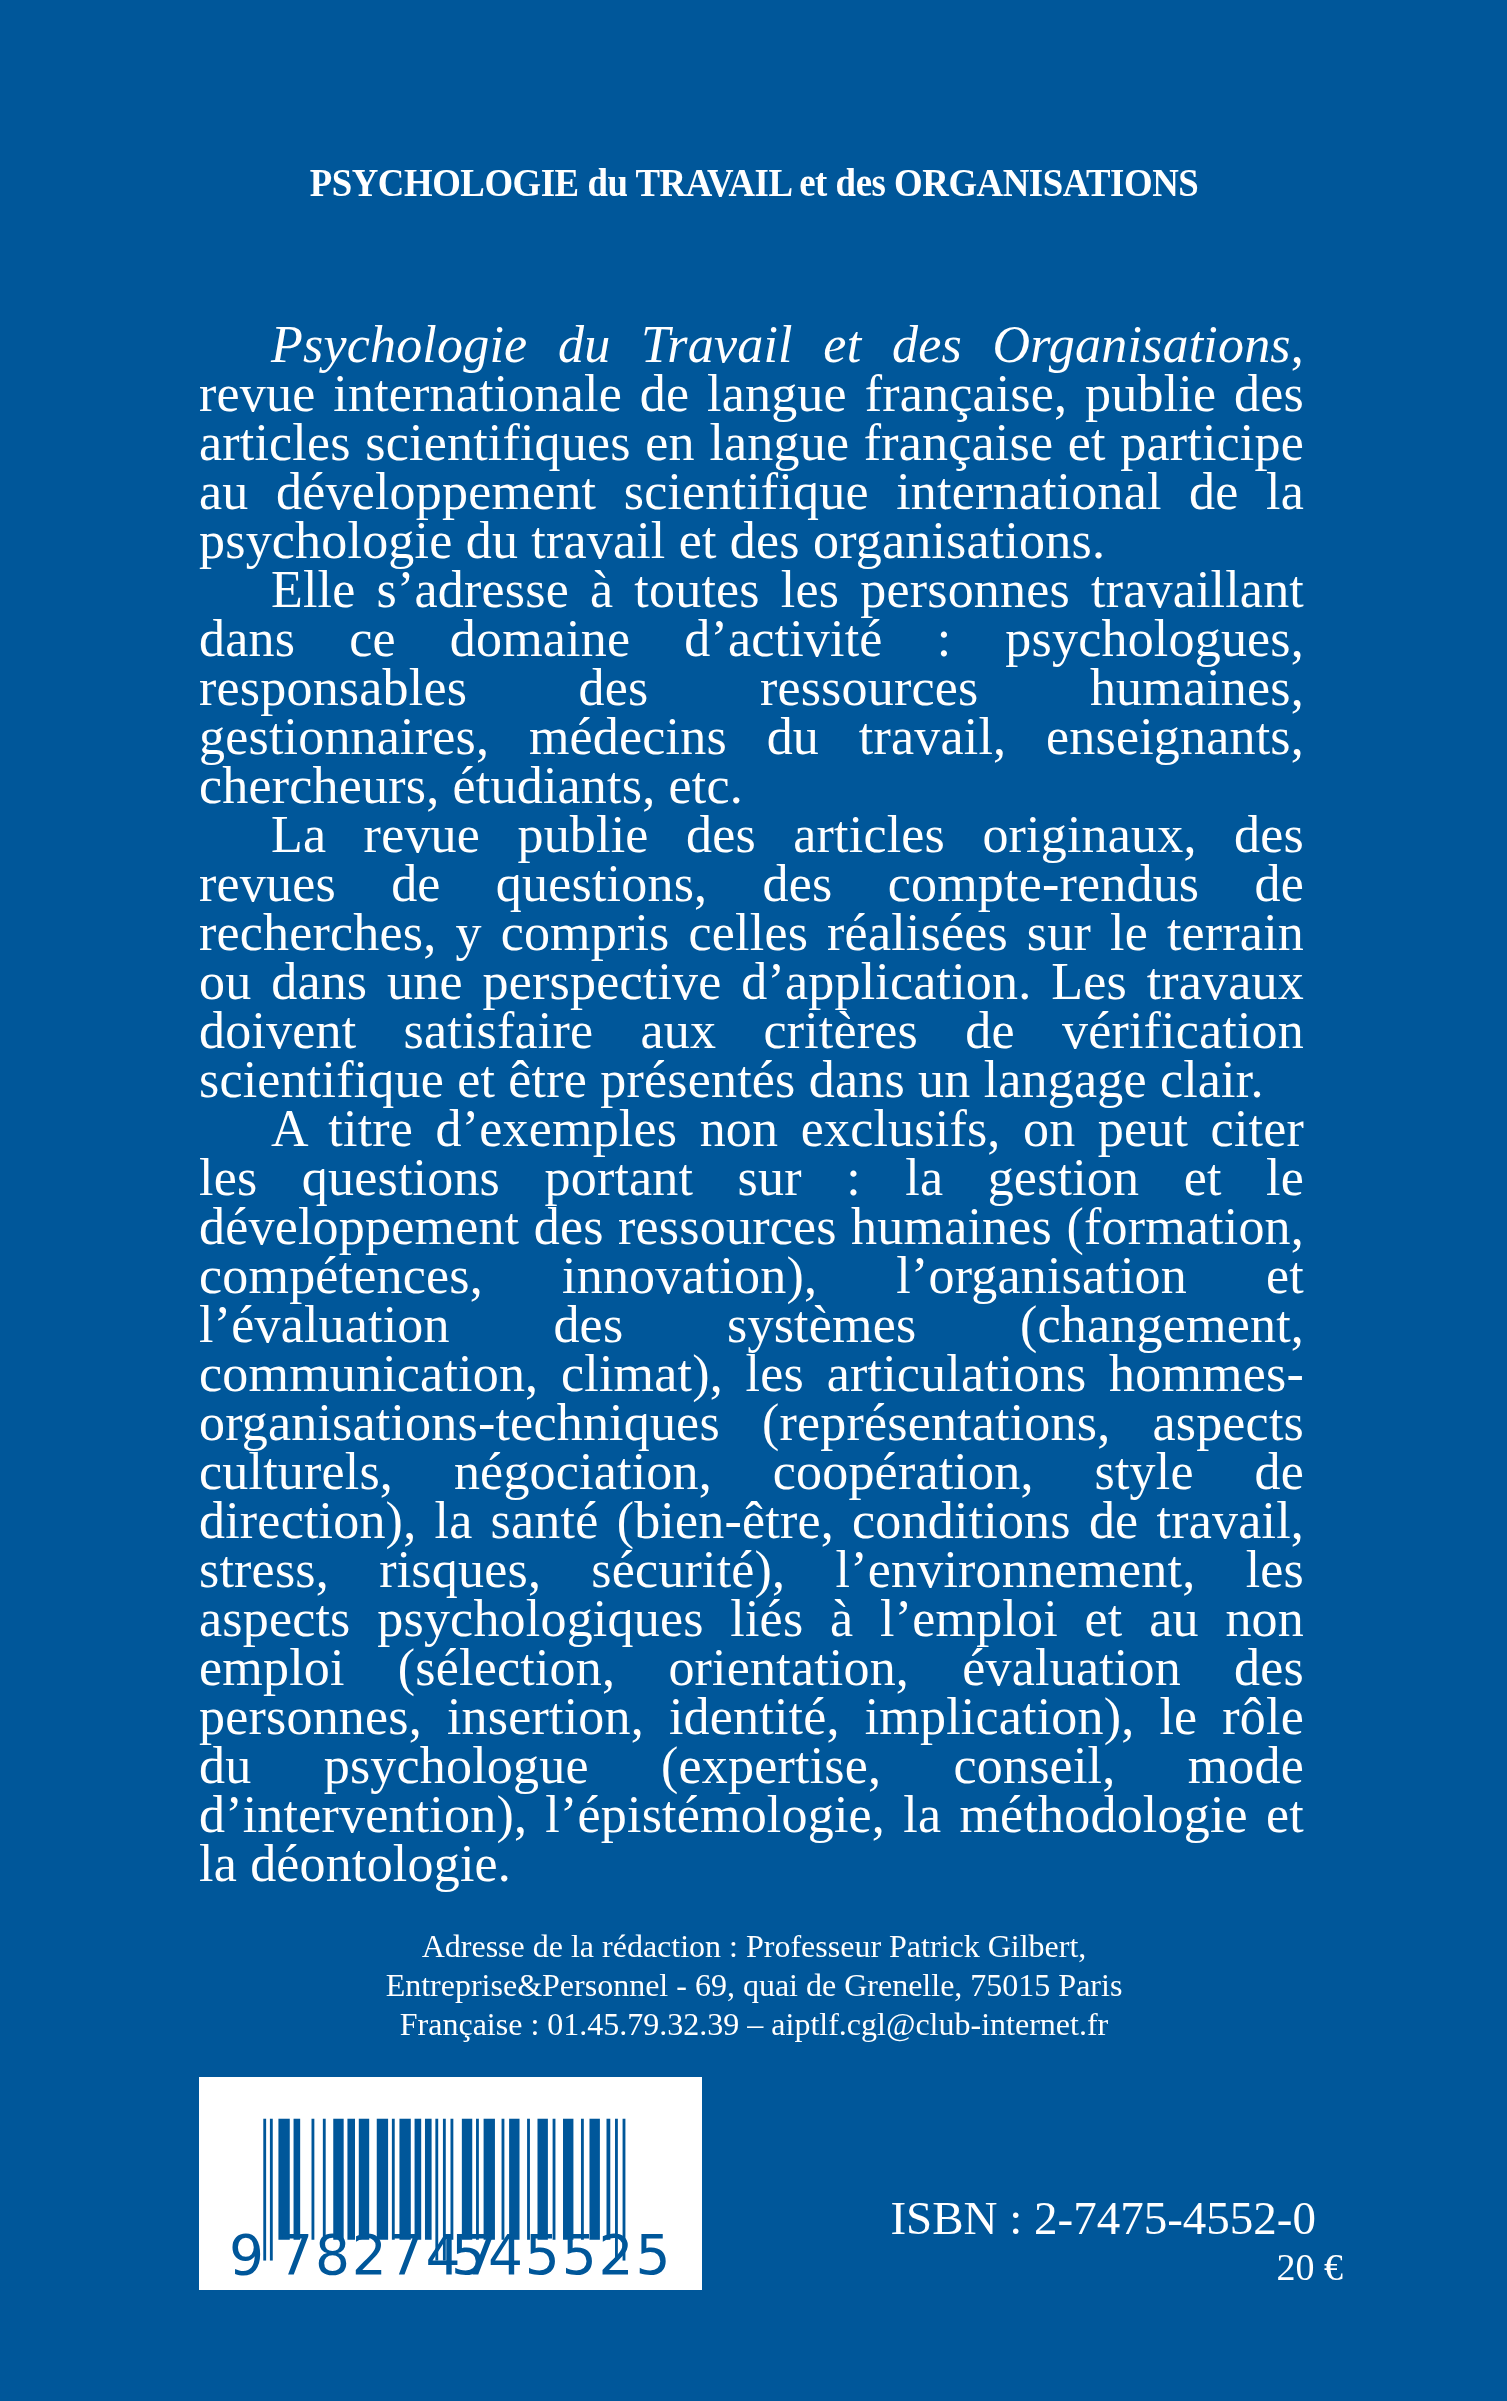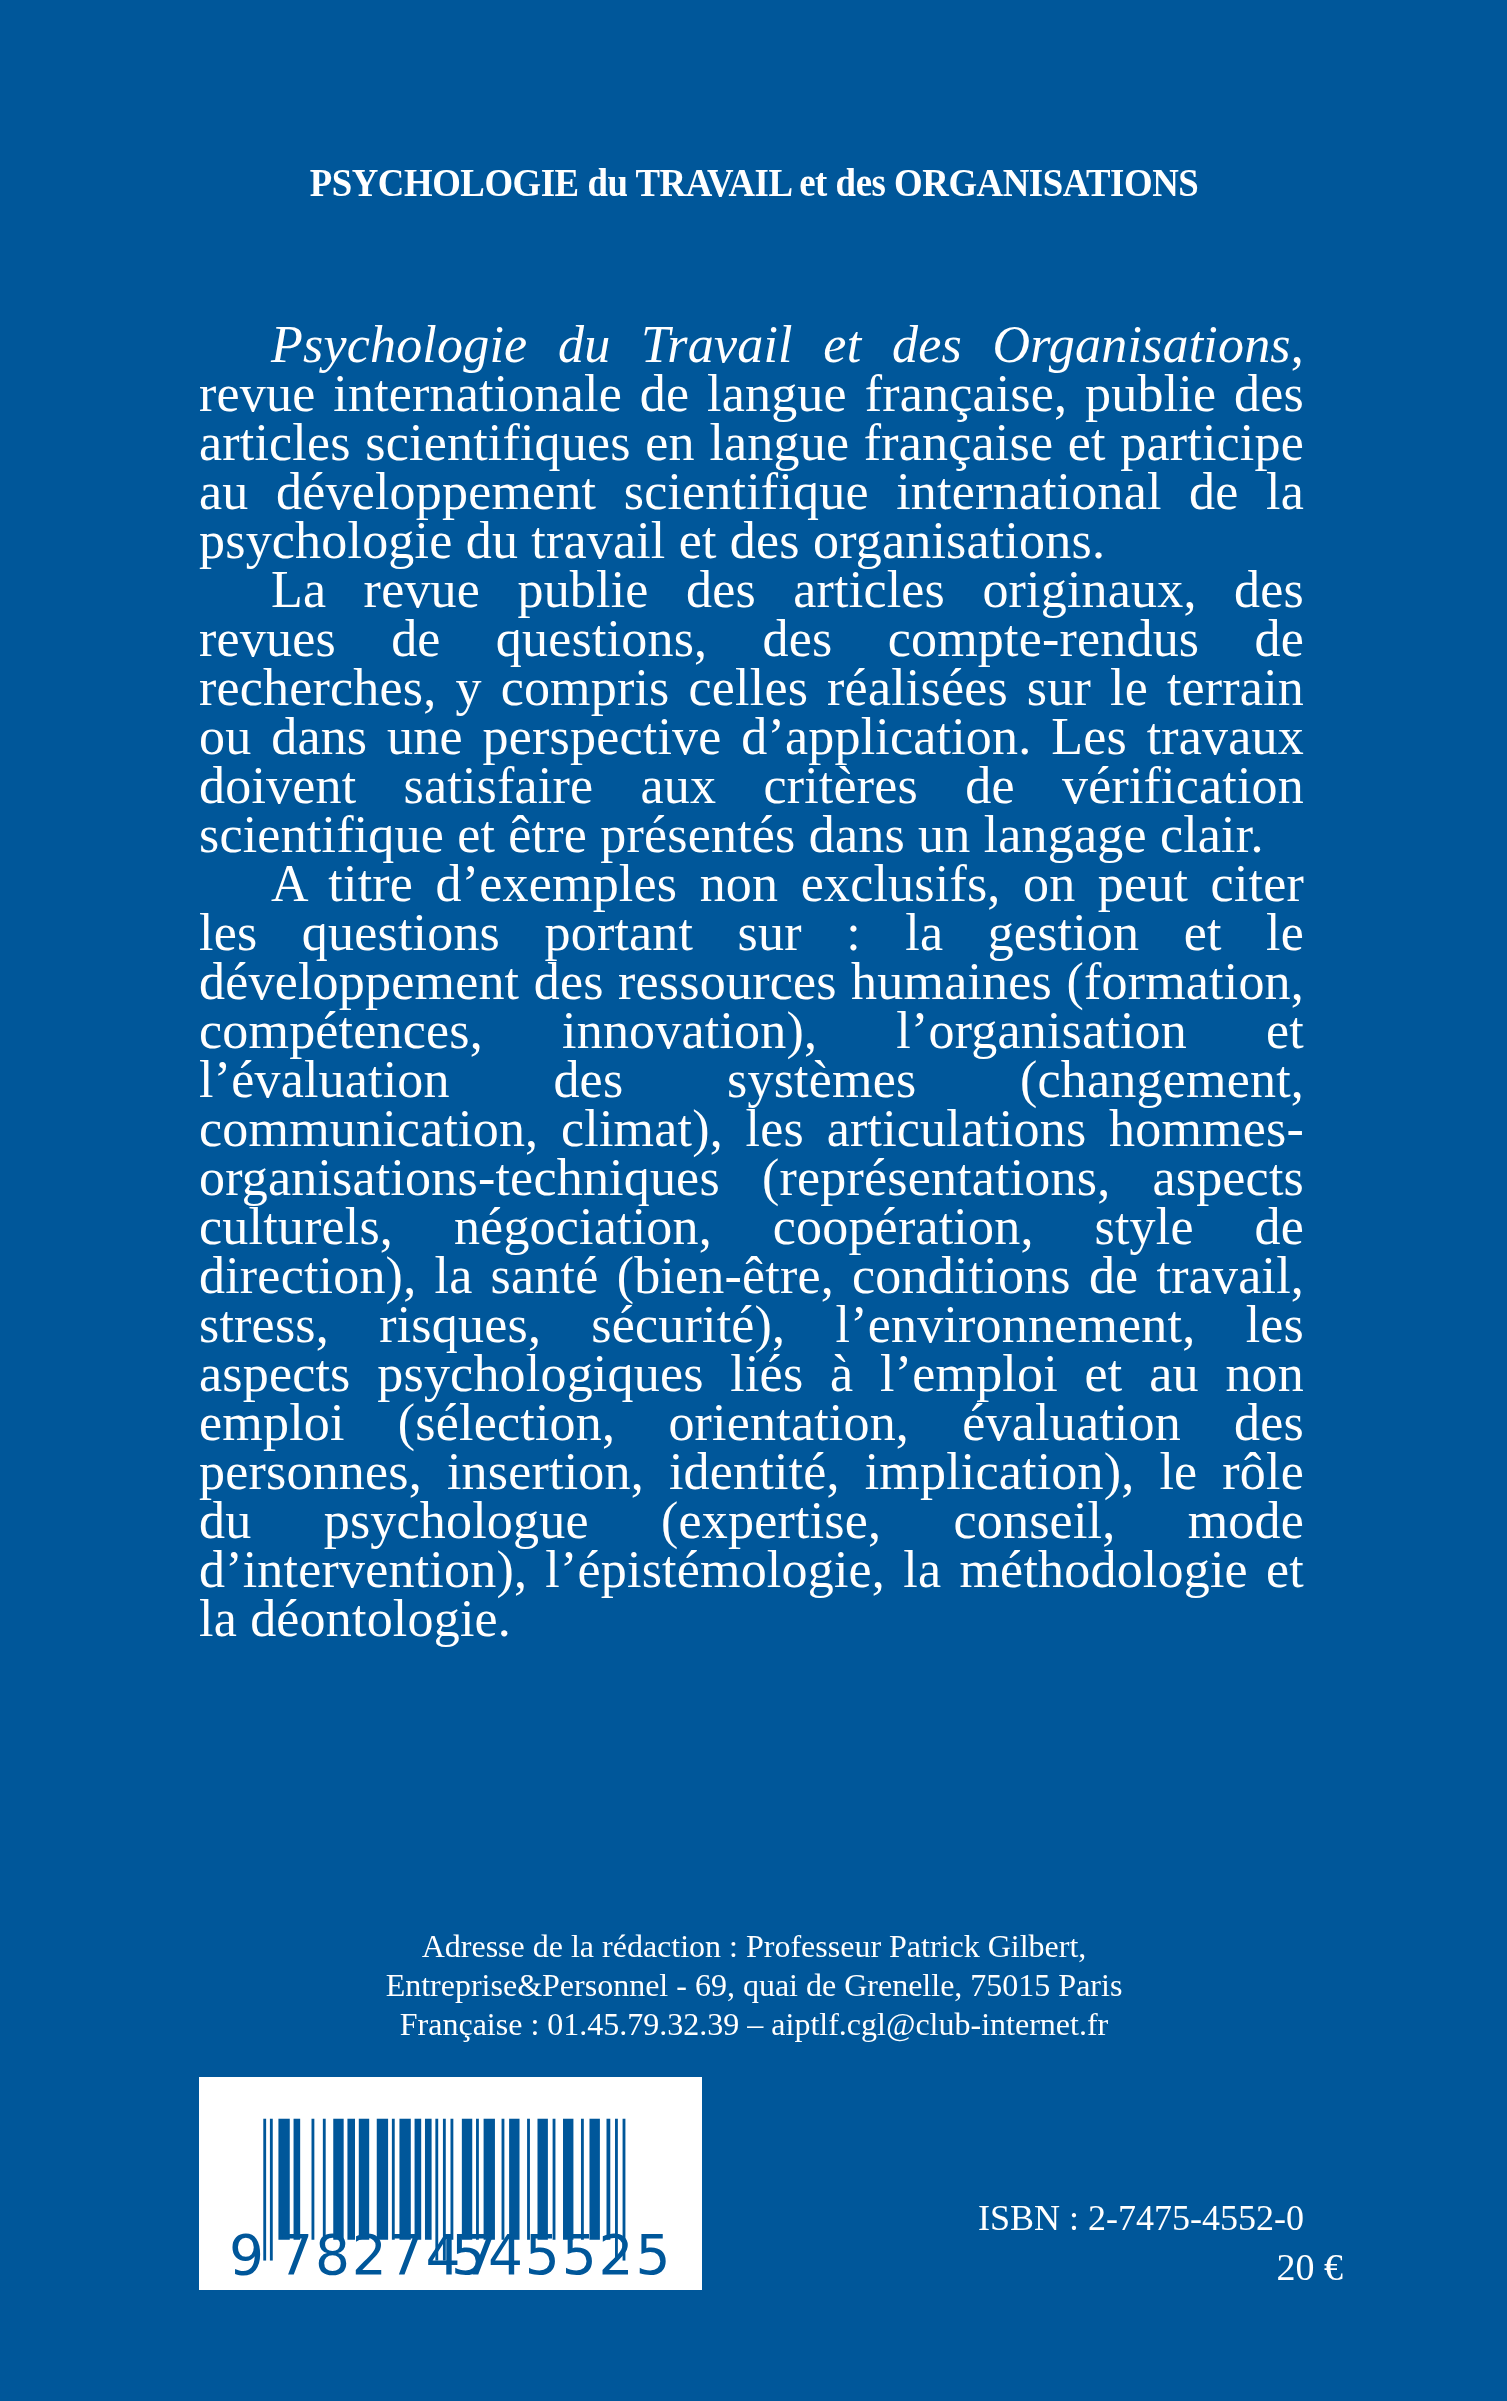--- a/index.html
+++ b/index.html
@@ -27,36 +27,37 @@
   .barcode-box {
     position:absolute; left:199px; top:2077px; width:503px; height:213px; background:#ffffff;
   }
   .barcode-box svg { position:absolute; left:0; top:0; }
   .barcode-digits {
     position:absolute; top:151px; font-family:"DejaVu Sans", sans-serif; font-size:55px;
     color:#00579a; line-height:1; letter-spacing:1.9px;
   }
   .isbn {
     position:absolute; left:0; width:1304px; top:2197px; text-align:right;
-    font-size:36px; line-height:42px;
+    font-size:47px; line-height:42px;padding-left:12px;
   }
   .price {
     position:absolute; left:0; width:1307px; top:2246px; text-align:right;
     font-size:38px; line-height:42px;padding-left:36px;
   }
 </style>
 </head>
 <body>
 
 <div>
 
   <div class="title">PSYCHOLOGIE du TRAVAIL et des ORGANISATIONS</div>
 
   <div class="body-text">
     <p><span class="lead-italic">Psychologie du Travail et des Organisations</span><span>, revue internationale de langue française, publie des articles scientifiques en langue française et participe au développement scientifique international de la psychologie du travail et des organisations.</span></p>
+    <p>Elle s’adresse à toutes les personnes travaillant dans ce domaine d’activité : psychologues, responsables des ressources humaines, gestionnaires, médecins du travail, enseignants, chercheurs, étudiants, etc.</p>
     <p>La revue publie des articles originaux, des revues de questions, des compte-rendus de recherches, y compris celles réalisées sur le terrain ou dans une perspective d’application. Les travaux doivent satisfaire aux critères de vérification scientifique et être présentés dans un langage clair.</p>
     <p>A titre d’exemples non exclusifs, on peut citer les questions portant sur : la gestion et le développement des ressources humaines (formation, compétences, innovation), l’organisation et l’évaluation des systèmes (changement, communication, climat), les articulations hommes-organisations-techniques (représentations, aspects culturels, négociation, coopération, style de direction), la santé (bien-être, conditions de travail, stress, risques, sécurité), l’environnement, les aspects psychologiques liés à l’emploi et au non emploi (sélection, orientation, évaluation des personnes, insertion, identité, implication), le rôle du psychologue (expertise, conseil, mode d’intervention), l’épistémologie, la méthodologie et la déontologie.</p>
   </div>
 
   <div class="address">
     <div>Adresse de la rédaction : Professeur Patrick Gilbert,</div>
     <div>Entreprise&amp;Personnel - 69, quai de Grenelle, 75015 Paris</div>
     <div>Française : 01.45.79.32.39 – aiptlf.cgl@club-internet.fr</div>
   </div>
 

